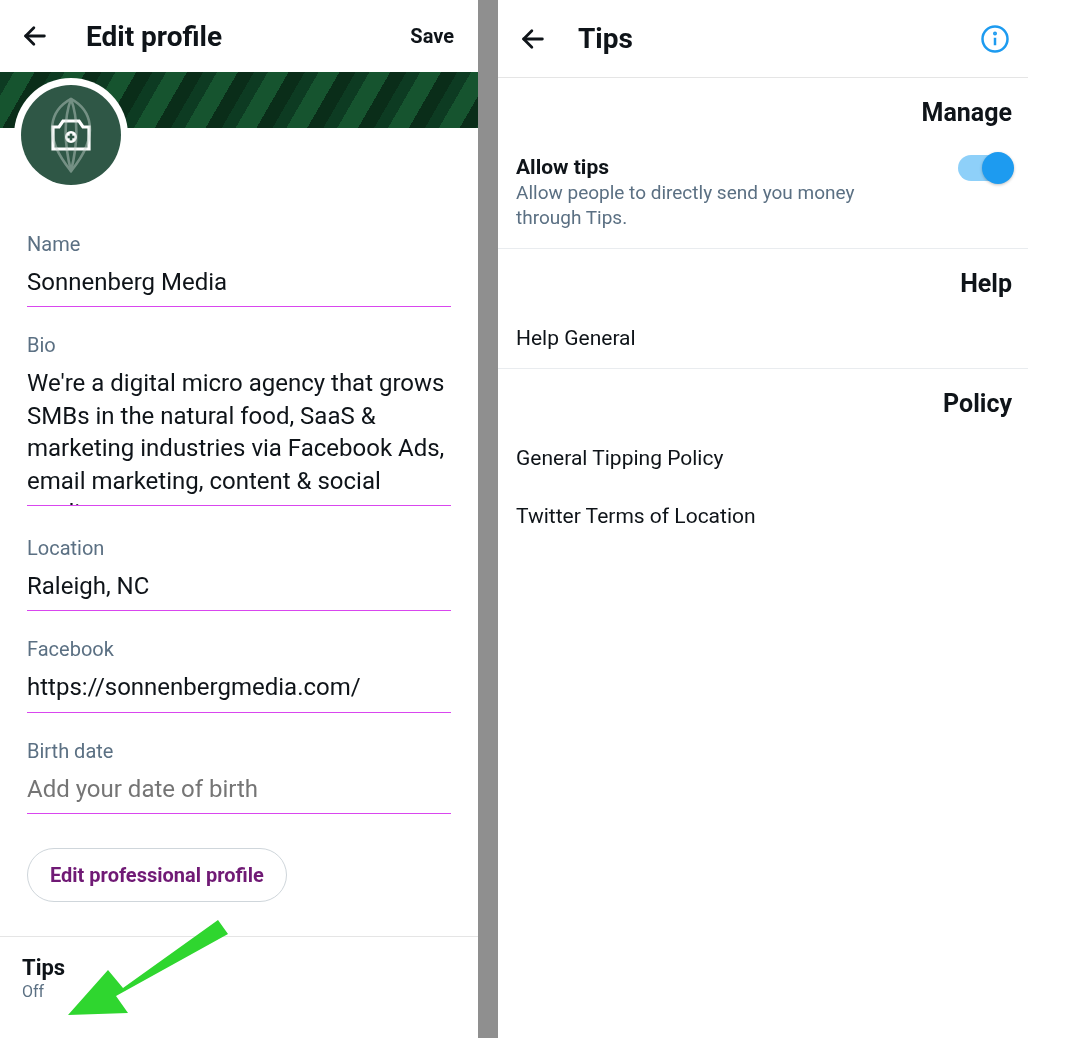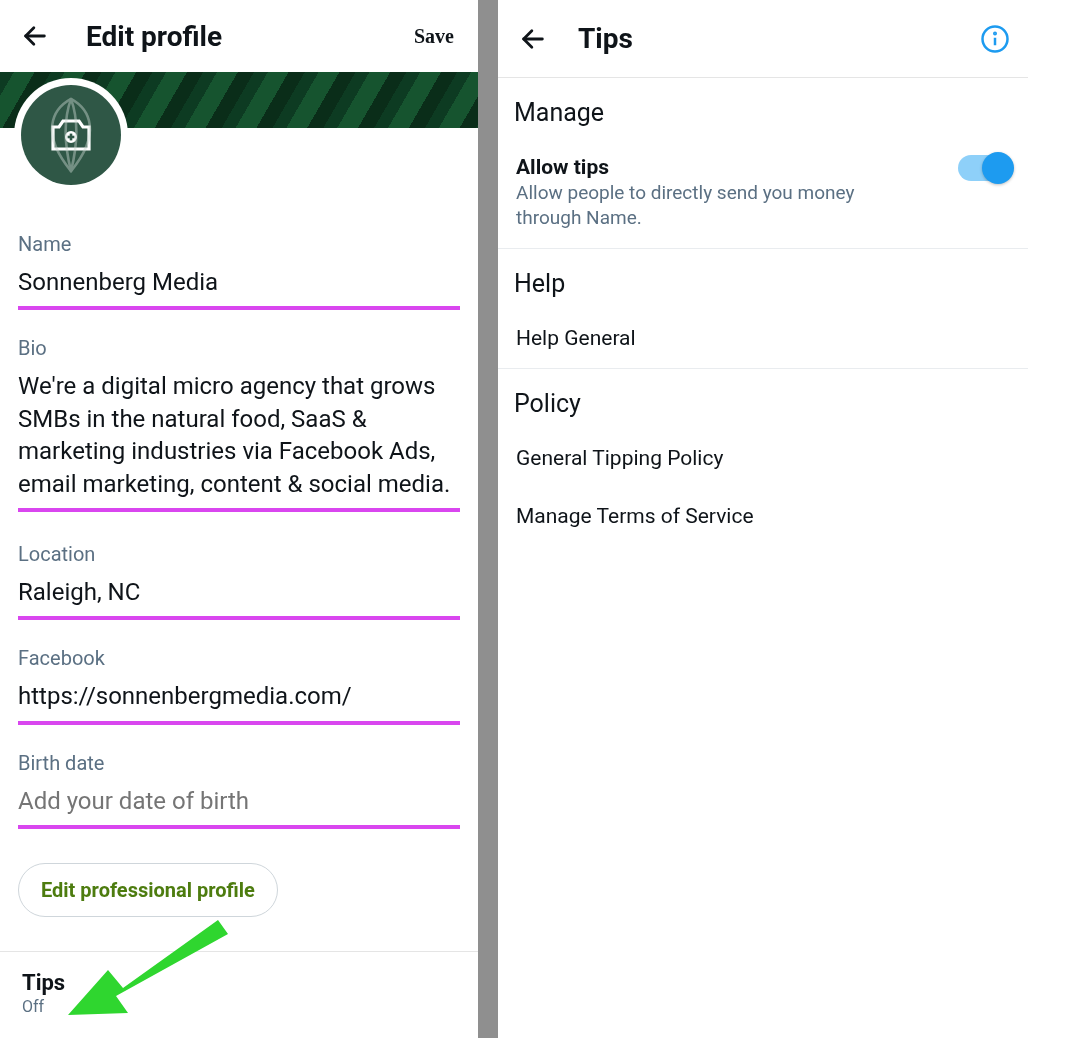--- a/index.html
+++ b/index.html
@@ -20,21 +20,21 @@
   .hdr {
     display: flex;
     align-items: center;
     padding: 10px 16px 10px 18px;
     height: 72px;
   }
   .hdr-right { border-bottom: 1px solid #e5e5e5; height: 78px; }
   .back-btn { width: 34px; height: 34px; display:flex; align-items:center; justify-content:center; cursor:pointer; }
   .hdr-title { font-size: 28px; font-weight: 700; margin-left: 34px; flex:1; color:#0f1419;}
   .hdr-title-right { font-size: 28px; font-weight: 700; margin-left: 28px; flex:1; color:#0f1419;}
-  .save-btn { font-size: 20px; font-weight: 700; color:#0f1419; cursor:pointer; padding:4px 8px;font-family:Liberation Serif, serif;}
+  .save-btn { font-size: 20px; font-weight: 700; color:#0f1419; cursor:pointer; padding:4px 8px;}
   .info-btn { width:34px; height:34px; display:flex; align-items:center; justify-content:center; cursor:pointer;}
 
   
   .banner {
     height: 56px;
     background:
       repeating-linear-gradient(120deg, #0d3b22 0 12px, #16542f 12px 30px, #0a2d19 30px 44px);
     position: relative;
   }
   .avatar-wrap {
@@ -47,60 +47,60 @@
   }
   .avatar-inner {
     width: 100px; height: 100px; border-radius:50%;
     background: #2f5746;
     display:flex; align-items:center; justify-content:center;
     position:relative;
   }
   .avatar-inner svg.leaf { position:absolute; opacity:0.45; }
 
   
-  .fields { padding: 0 18px; margin-top: 104px; }
+  .fields { padding: 0 27px; margin-top: 104px; }
   .field { margin-bottom: 26px; }
   .flabel { font-size: 20px; color:#5b7083; margin-bottom: 6px; }
   .fvalue {
     font-size: 24px; color:#0f1419;
-    border: none; border-bottom: 4px solid #d946ef;
+    border: none; border-bottom: 1px solid #d946ef;
     width: 100%; padding: 4px 0 8px 0;
     font-family: inherit; line-height: 1.35;
     background: transparent; resize:none;
   }
   .fvalue.placeholder { color:#5b7083; }
   textarea.fvalue { min-height: 130px; }
 
   .pill-btn {
     display:inline-block;
     border: 1px solid #cfd6db;
     border-radius: 30px;
     padding: 14px 22px;
     font-size: 20px; font-weight: 700;
-    color:#4d7c0f;
+    color:#701a75;
     cursor:pointer;
     margin-top: 8px;
   }
 
   .section-sep { border-top: 1px solid #e5e5e5; margin-top: 34px; }
 
   .tips-row { padding: 18px 22px 0 22px; position:relative; }
   .tips-title { font-size: 22px; font-weight: 700; color:#0f1419; }
   .tips-status { font-size: 16px; color:#5b7083; margin-top: 2px;}
 
   
   .arrow-annot {
     position:absolute;
     left: 68px; top: 920px;
     width: 160px; height: 100px;
     pointer-events:none;
   }
 
   
-  .sect-head { font-size: 25px; font-weight: 400; padding: 20px 16px 12px 16px; color:#0f1419;}
+  .sect-head { font-size: 25px; font-weight: 700; padding: 20px 16px 12px 16px; color:#0f1419;text-align:right;}
   .row {
     padding: 16px 16px 18px 18px;
     border-bottom: 1px solid #e9ecef;
     display:flex; align-items:flex-start;
     cursor:pointer;
   }
   .row .rcontent { flex:1; }
   .row .rtitle { font-size: 21px; font-weight: 700; color:#0f1419; }
   .row .rdesc { font-size: 19px; color:#5b7083; margin-top: 2px; max-width: 380px; line-height:1.3;}
   .row.simple .rtitle { font-weight: 400; font-size: 21px; }
@@ -210,21 +210,21 @@
           <line x1="12" y1="11" x2="12" y2="17"></line>
           <circle cx="12" cy="7.5" r="0.6" fill="#1d9bf0"></circle>
         </svg>
     </div>
   </div>
 
   <div class="sect-head">Manage</div>
   <div class="row">
     <div class="rcontent">
       <div class="rtitle">Allow tips</div>
-      <div class="rdesc">Allow people to directly send you money through Name.</div>
+      <div class="rdesc">Allow people to directly send you money through Tips.</div>
     </div>
     <div class="toggle">
       <div class="knob"></div>
     </div>
   </div>
 
   <div class="sect-head">Help</div>
   <div class="row simple">
     <div class="rcontent">
         <div class="rtitle">Help General</div>
@@ -232,16 +232,16 @@
   </div>
 
   <div class="sect-head">Policy</div>
   <div class="row simple" style="border-bottom:none">
     <div class="rcontent">
         <div class="rtitle">General Tipping Policy</div>
       </div>
   </div>
   <div class="row simple" style="border-bottom:none">
     <div class="rcontent">
-        <div class="rtitle">Manage Terms of Service</div>
+        <div class="rtitle">Twitter Terms of Location</div>
       </div>
   </div>
 </div>
 
 </body></html>

